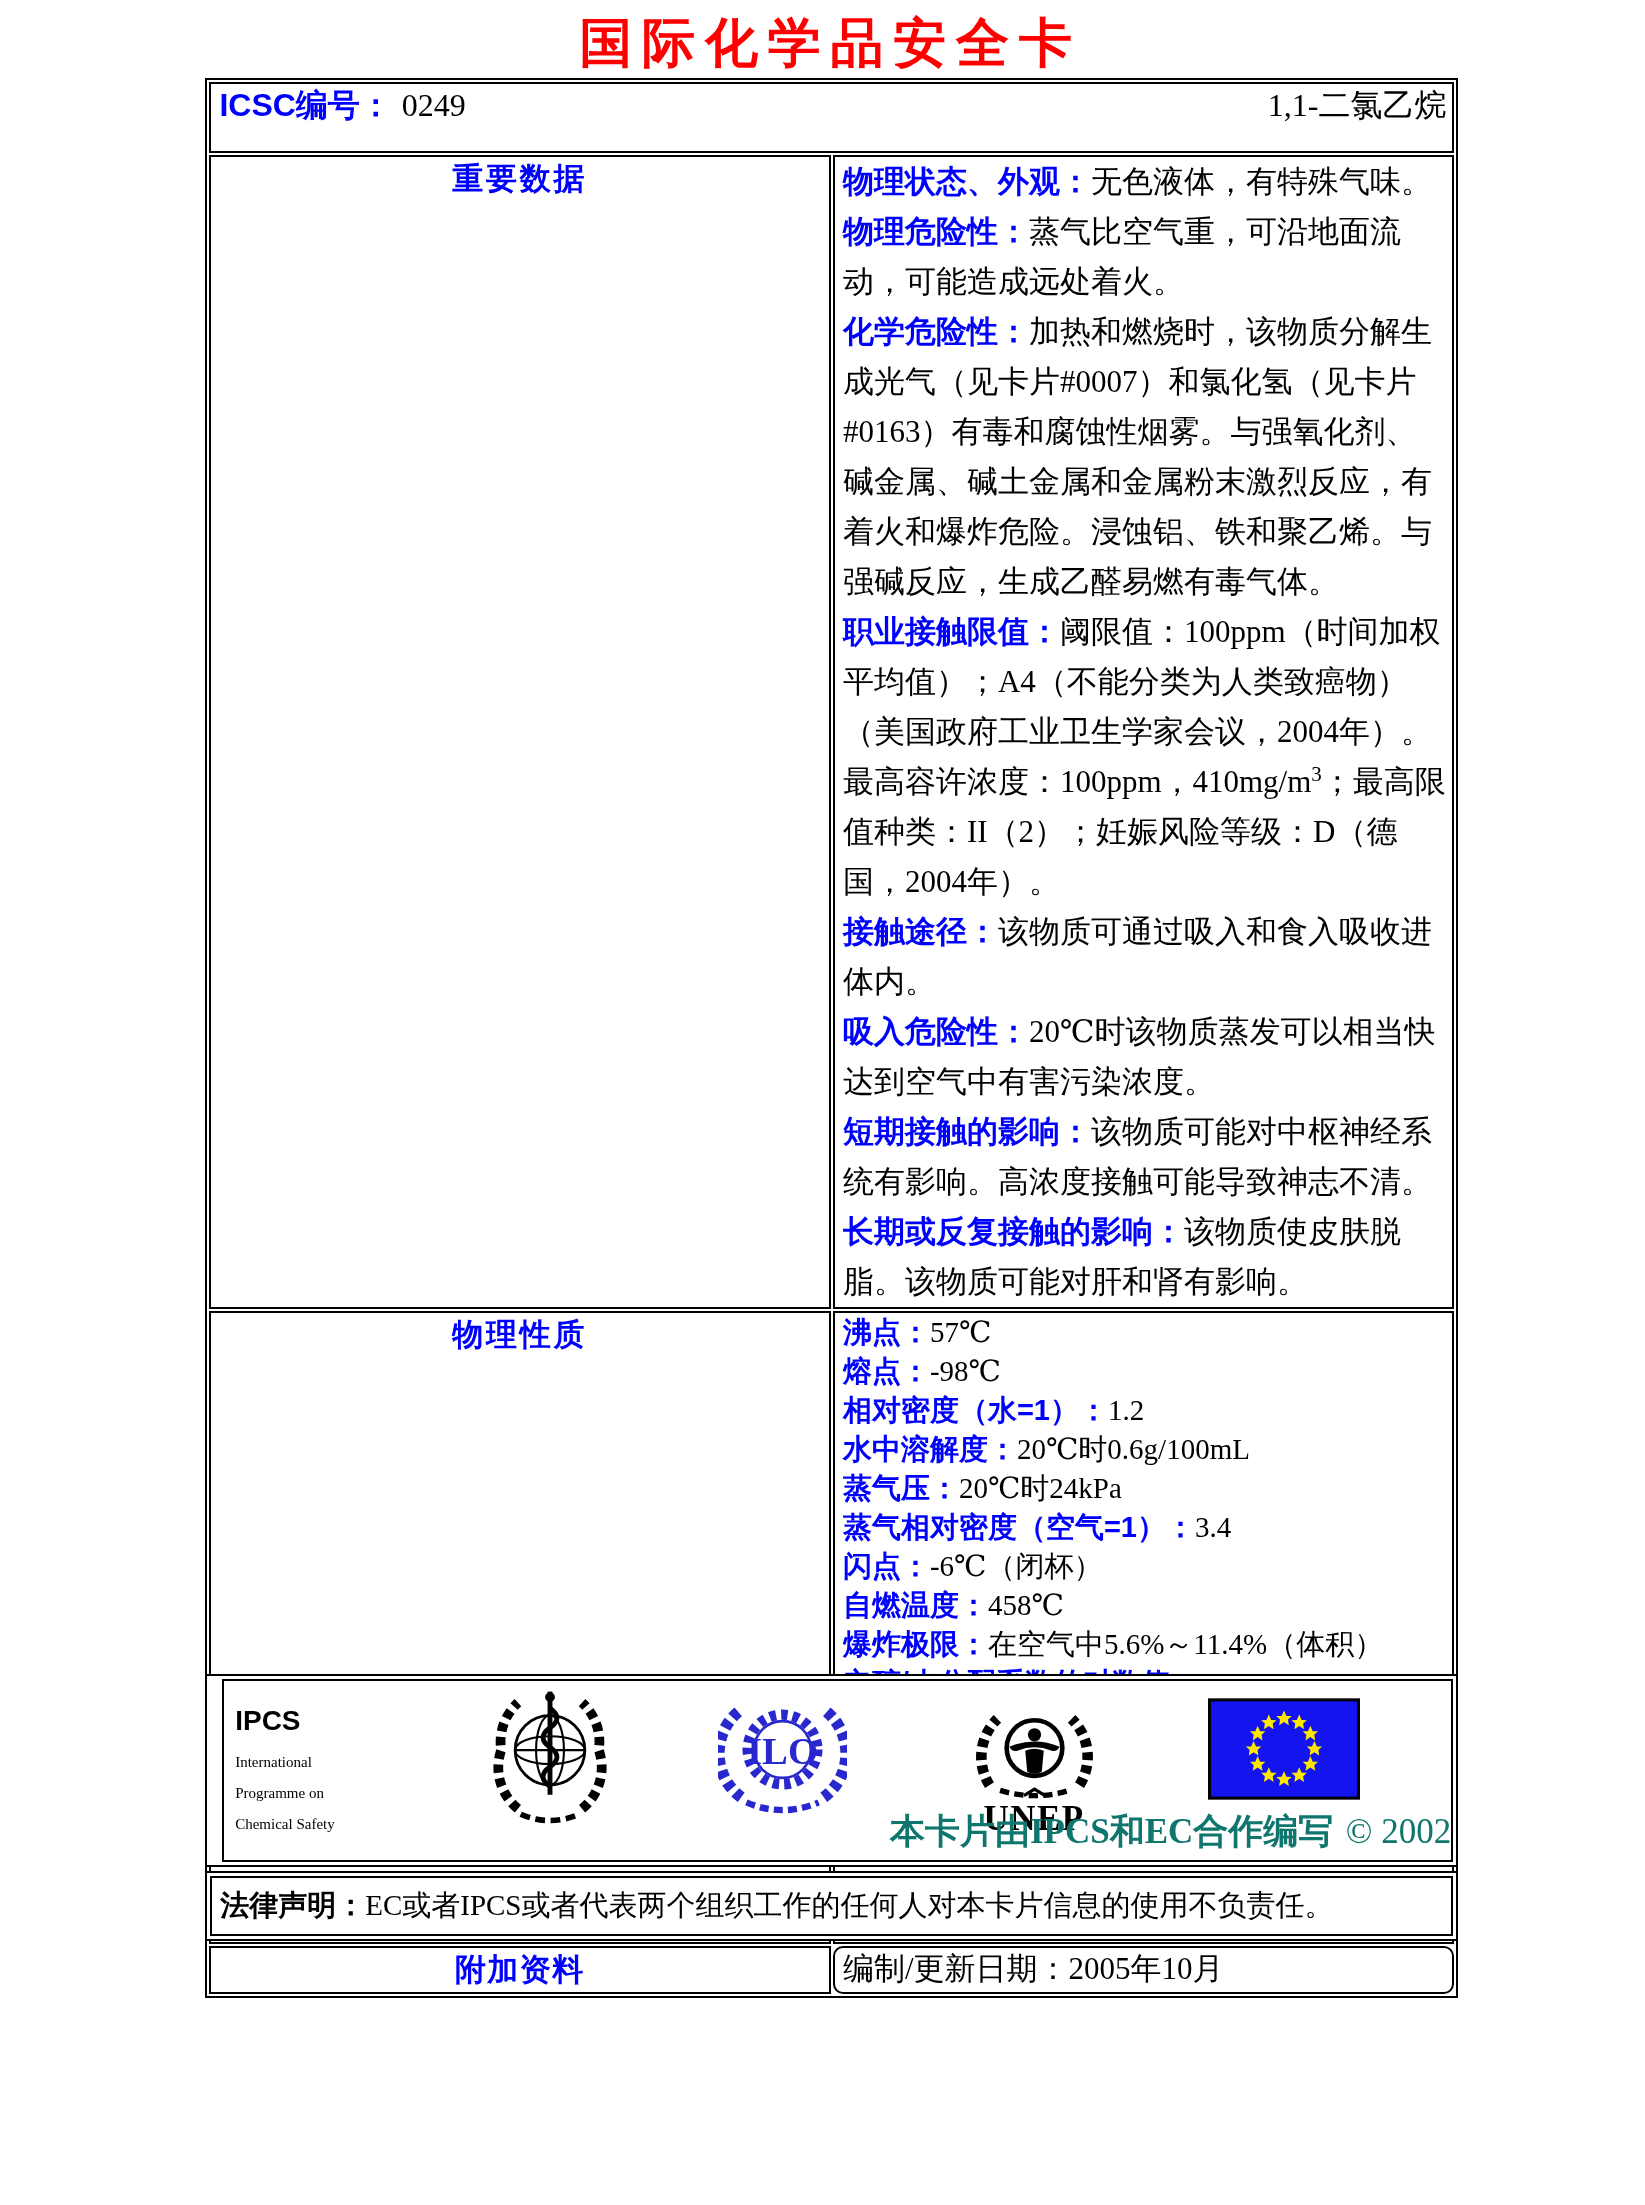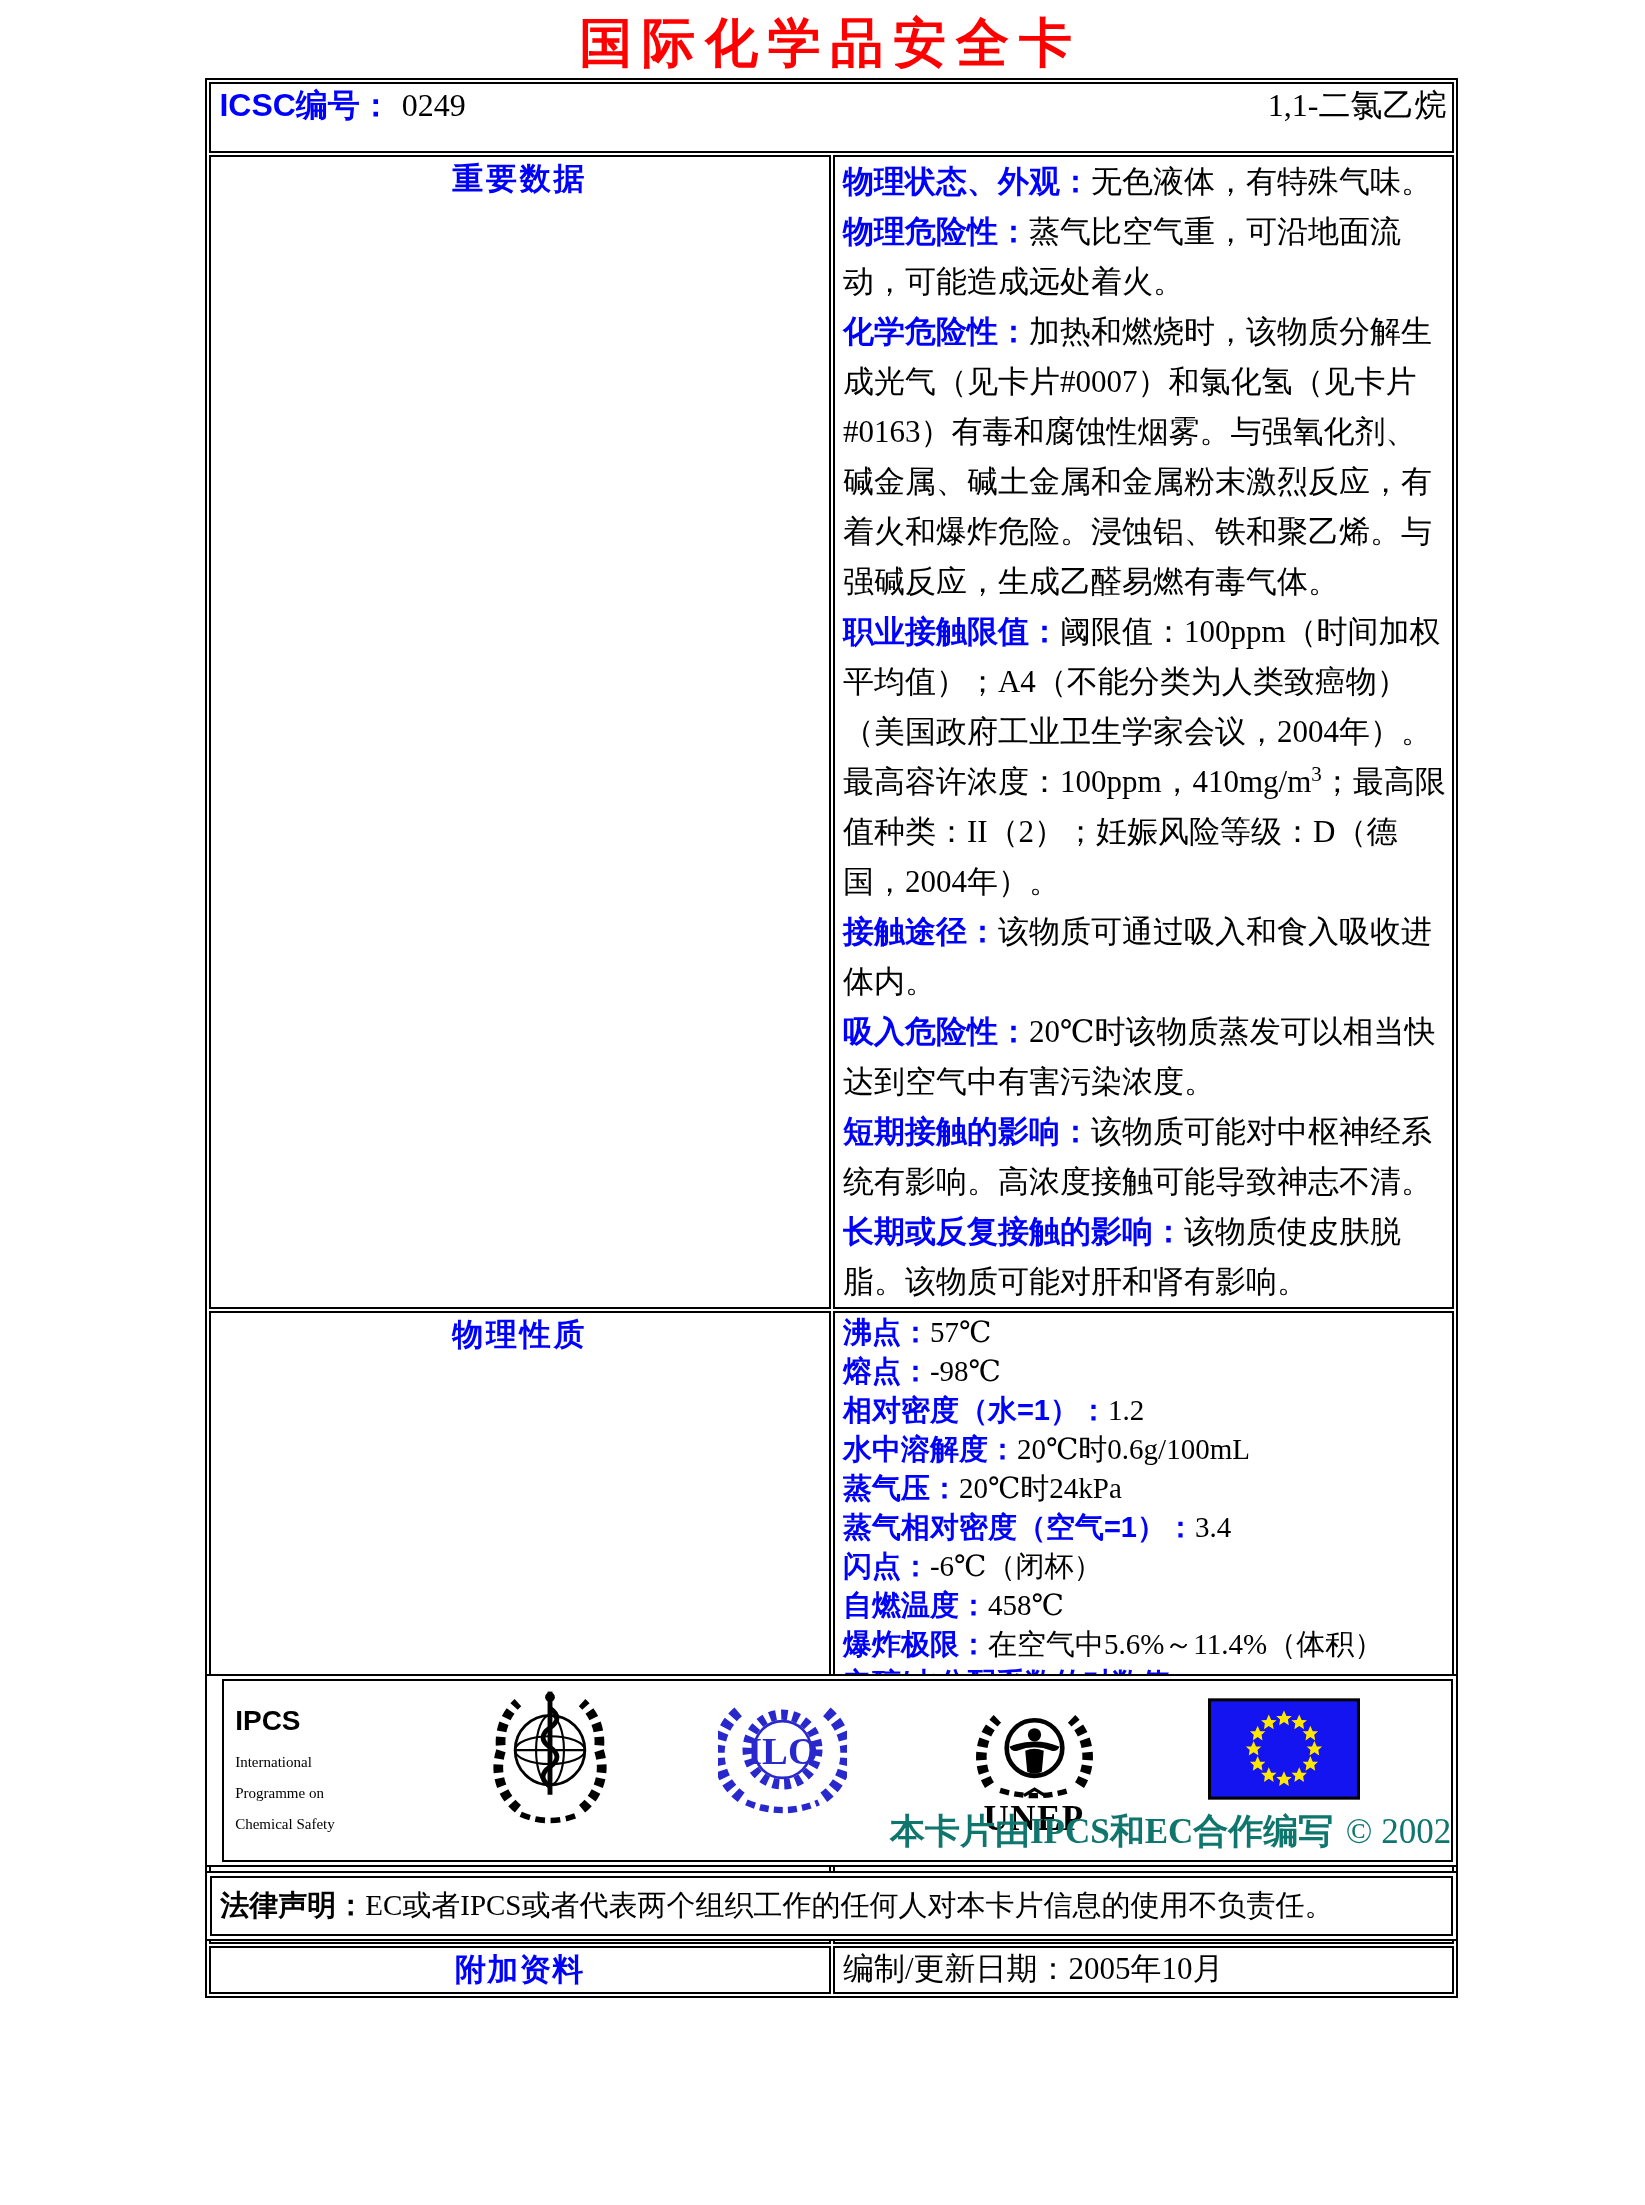--- a/index.html
+++ b/index.html
@@ -41,21 +41,21 @@
   .lbl{
     color:#0000FF;font-weight:bold;
     font-family:"Liberation Sans","DejaVu Sans",sans-serif;
   }
   .imp sup{font-size:21px;line-height:0;}
   
   .phys{font-size:29px;line-height:39px;}
   .phys p{margin:0;}
   
   .note-text{font-size:31px;line-height:42px;margin:0;}
-  td.addcell{vertical-align:middle;}
+  td.addcell{vertical-align:middle;border-radius:10px;}
   .add-text{font-size:31px;margin:0;}
   
   .dbox{position:absolute;left:205px;width:1253px;border:2.1px solid #000;padding:2.8px;background:#fff;box-sizing:border-box;}
   .dbox-inner{border:2.1px solid #000;height:100%;position:relative;box-sizing:border-box;background:#fff;}
   .logos-box{top:1674px;height:193px;padding-left:15px;}
   .legal-box{top:1871px;height:70px;}
   
   .ipcs-block{position:absolute;left:11.2px;top:24px;font-family:"Liberation Sans","DejaVu Sans",sans-serif;}
   .ipcs-abbr{font-size:28px;font-weight:bold;margin-bottom:9.8px;}
   .ipcs-line{font-size:15px;line-height:31px;font-family:Liberation Serif, serif;}

